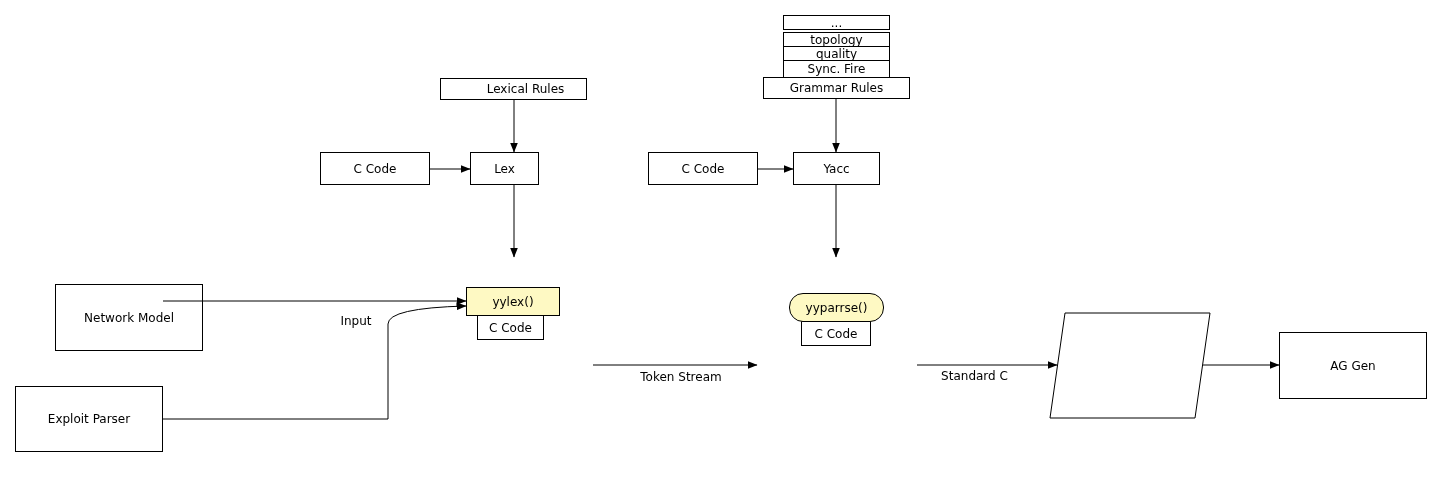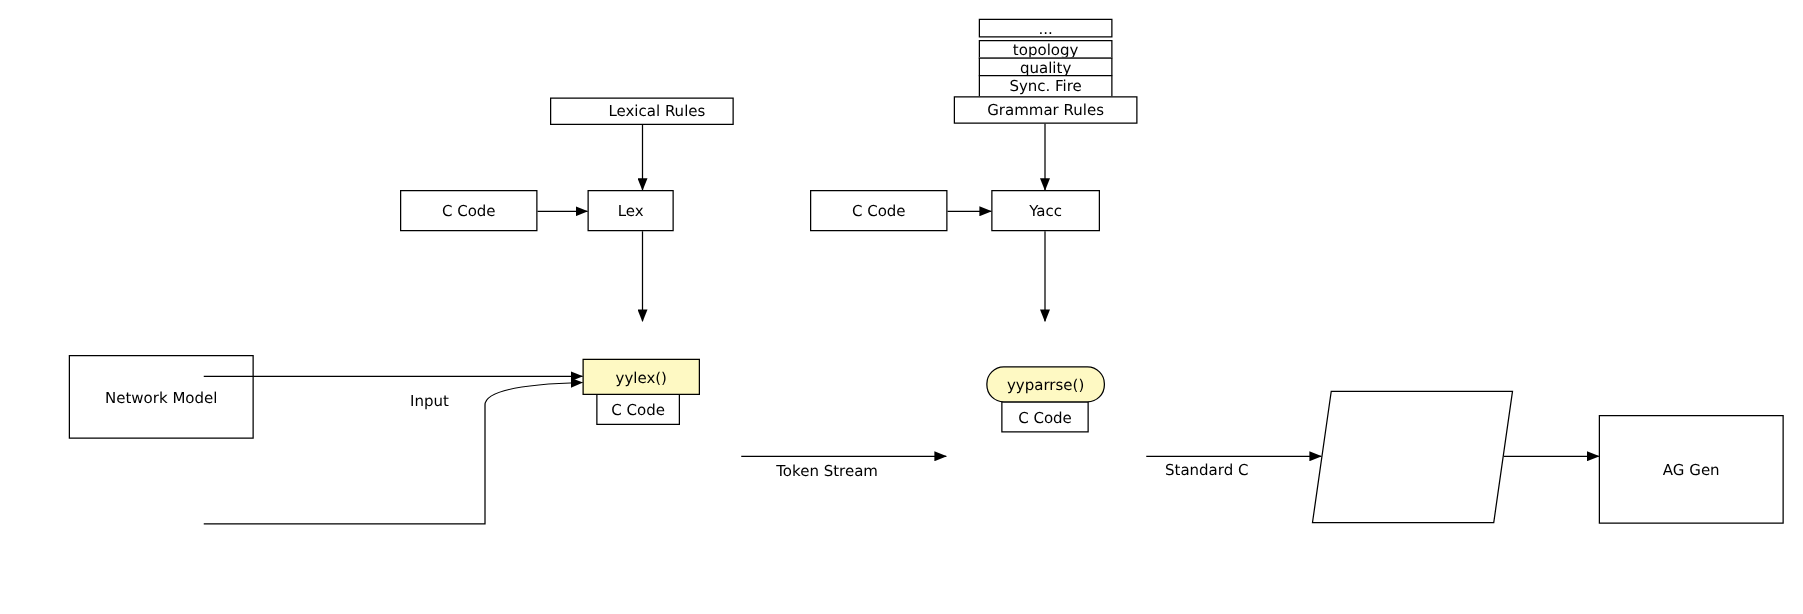--- a/index.html
+++ b/index.html
@@ -40,20 +40,21 @@
     background: transparent;
     align-items: center;
   }
   .box.yellow {
     background: #fef9c3;
     z-index: 1;
   }
   .edge-label {
     position: absolute;
     z-index: 3;
+    text-align: center;
     white-space: nowrap;
   }
   .inner-label {
     position: absolute;
     z-index: 1;
     text-align: center;
     white-space: nowrap;
   }
 </style>
 </head>
@@ -90,28 +91,29 @@
   <div class="box" style="left:763px; top:77px; width:147px; height:22px;">Grammar Rules</div>
 
   <div class="box" style="left:440px; top:78px; width:147px; height:22px;padding-left:24px;">Lexical Rules</div>
   <div class="box" style="left:320px; top:152px; width:110px; height:33px;">C Code</div>
   <div class="box" style="left:470px; top:152px; width:69px; height:33px;">Lex</div>
 
   <div class="box" style="left:648px; top:152px; width:110px; height:33px;">C Code</div>
   <div class="box" style="left:793px; top:152px; width:87px; height:33px;">Yacc</div>
 
   <div class="box" style="left:15px; top:284px; width:148px; height:67px;margin-left:40px;">Network Model</div>
+  <div class="box" style="left:15px; top:386px; width:148px; height:66px;">Exploit Parser</div>
 
   <div class="box" style="left:477px; top:315px; width:67px; height:25px;">C Code</div>
   <div class="box yellow" style="left:466px; top:287px; width:94px; height:29px;">yylex()</div>
 
   <div class="box" style="left:801px; top:321px; width:70px; height:25px;">C Code</div>
   <div class="box yellow" style="left:789px; top:293px; width:95px; height:29px;border-radius:14px;">yyparrse()</div>
 
   <div class="inner-label" style="left:1050px; top:358px; width:160px;">Model Database</div>
 
-  <div class="box" style="left:1279px; top:332px; width:148px; height:87px;">AG Gen</div>
+  <div class="box" style="left:1279px; top:332px; width:148px; height:67px;">AG Gen</div>
 
   <div class="edge-label" style="left:328px; top:314px; width:56px;">Input</div>
   <div class="edge-label" style="left:621px; top:370px; width:120px;">Token Stream</div>
   <div class="edge-label" style="left:932px; top:369px; width:85px;">Standard C</div>
 
 </div>
 
 </body></html>

